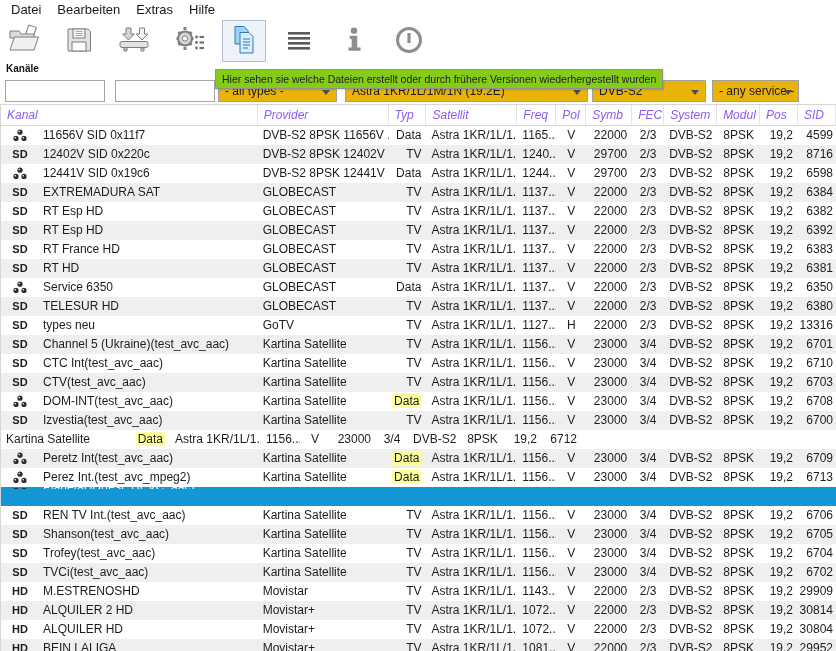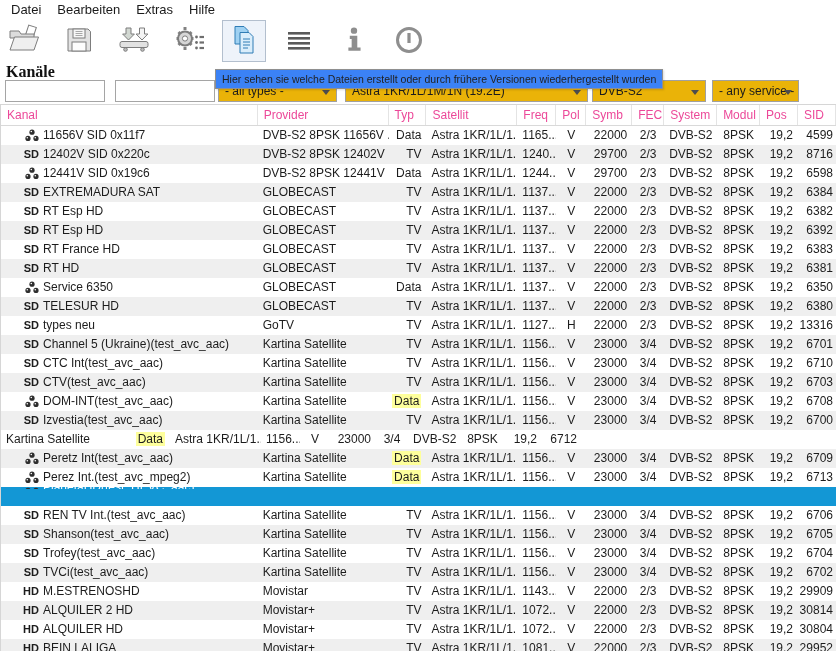--- a/index.html
+++ b/index.html
@@ -15,60 +15,60 @@
   .menu-item { font-size:13px; color:#1a1a1a; padding:10px 8px; cursor:default; }
 
   
   .toolbar { height:44px; display:flex; align-items:center; padding-left:2px; background:#fff; }
   .tb-btn { width:44px; height:42px; margin-right:11px; display:flex; align-items:center; justify-content:center;
             border:1px solid transparent; background:transparent; padding:0; }
   .tb-btn.active { background:#eef3fa; border:1px solid #b3bfce; }
 
   
   .panel-area { position:relative; height:43px; }
-  .panel-label { position:absolute; left:6px; top:0px; font-size:16px; font-weight:bold; color:#111;font-family:Liberation Serif, serif; }
+  .panel-label { position:absolute; left:6px; top:0px; font-size:10px; font-weight:bold; color:#111; }
   .txt { position:absolute; top:17px; height:22px; border:1px solid #a5a5a5; font-size:12px; padding:0 4px;
          font-family:"Liberation Sans", sans-serif; background:#fff; }
   #search1 { left:5px;  width:100px; }
   #search2 { left:115px; width:100px; }
   .dd { position:absolute; top:17px; height:22px; border:1px solid #a0a0a0; background:#eab308;
         font-size:12px; display:flex; align-items:center; padding:0 18px 0 6px; white-space:nowrap; overflow:hidden; }
   .dd-arrow { position:absolute; right:6px; top:9px; width:0; height:0;
               border-left:4px solid transparent; border-right:4px solid transparent; border-top:5px solid #4d4d4d; }
   #dd-types   { left:218px; width:119px; }
   #dd-sat     { left:345px; width:243px; }
   #dd-system  { left:592px; width:114px; }
   #dd-service { left:712px; width:87px; }
 
   
-  .tooltip { position:absolute; left:215px; top:69px; z-index:10; background:#3b82f6; border:1px solid #8f8f8f;
+  .tooltip { position:absolute; left:215px; top:69px; z-index:10; background:#84cc16; border:1px solid #8f8f8f;
              font-size:10.5px; color:#222; padding:3px 6px; white-space:nowrap; box-shadow:1px 1px 2px rgba(0,0,0,.15); }
 
   
   .table { position:absolute; left:0; top:104px; width:836px; bottom:0;
            border-top:1px solid #d6d6d6; border-left:1px solid #d6d6d6; overflow:hidden; }
   .thead { display:flex; height:21px; background:#fff; border-bottom:1px solid #d9d9d9; }
-  .th { font-size:12px; color:#ec4899; padding:3px 0 0 6px; border-right:1px solid #e4e4e4;
-        white-space:nowrap; overflow:hidden; }
+  .th { font-size:12px; color:#8b5cf6; padding:3px 0 0 6px; border-right:1px solid #e4e4e4;
+        white-space:nowrap; overflow:hidden;font-style:italic; }
   .tbody { }
   .tr { display:flex; height:19px; line-height:19px; background:#fff; white-space:nowrap; }
   .tr.stripe { background:#efefef; }
   .tr.selected { background:var(--sel,#1397d5); color:#fff;flex-direction:column; }
   .td { font-size:12px; overflow:hidden; white-space:nowrap; }
   .a-left   { text-align:left;  padding-left:5px; }
   .a-right  { text-align:right; padding-right:5px; }
   .a-center { text-align:center; }
 
   .col-0 { width:257px; } .col-1 { width:131px; } .col-2 { width:38px; }
   .col-3 { width:91px; }  .col-4 { width:39px; }  .col-5 { width:30px; }
   .col-6 { width:46px; }  .col-7 { width:32px; }  .col-8 { width:53px; }
   .col-9 { width:43px; }  .col-10 { width:38px; } .col-11 { width:38px; padding-right:3px; }
 
   .c-kanal { display:flex; align-items:center; padding-left:0; }
-  .badge-box { display:inline-flex; width:38px; justify-content:flex-end; align-items:center; flex:none; }
+  .badge-box { display:inline-flex; width:38px; justify-content:center; align-items:center; flex:none; }
   .badge { font-weight:bold; font-size:11px; }
   .ch-name { padding-left:4px; }
 
   .typ-cell { padding-right:5px; text-align:right; }
   .typ-plain  { }
   .typ-yellow { background:var(--yellow,#feff9c); padding:0 2px; }
   .typ-green  { background:var(--green,#9dc53a); color:#fff; padding:0 2px; }
 </style>
 </head>
 <body>

